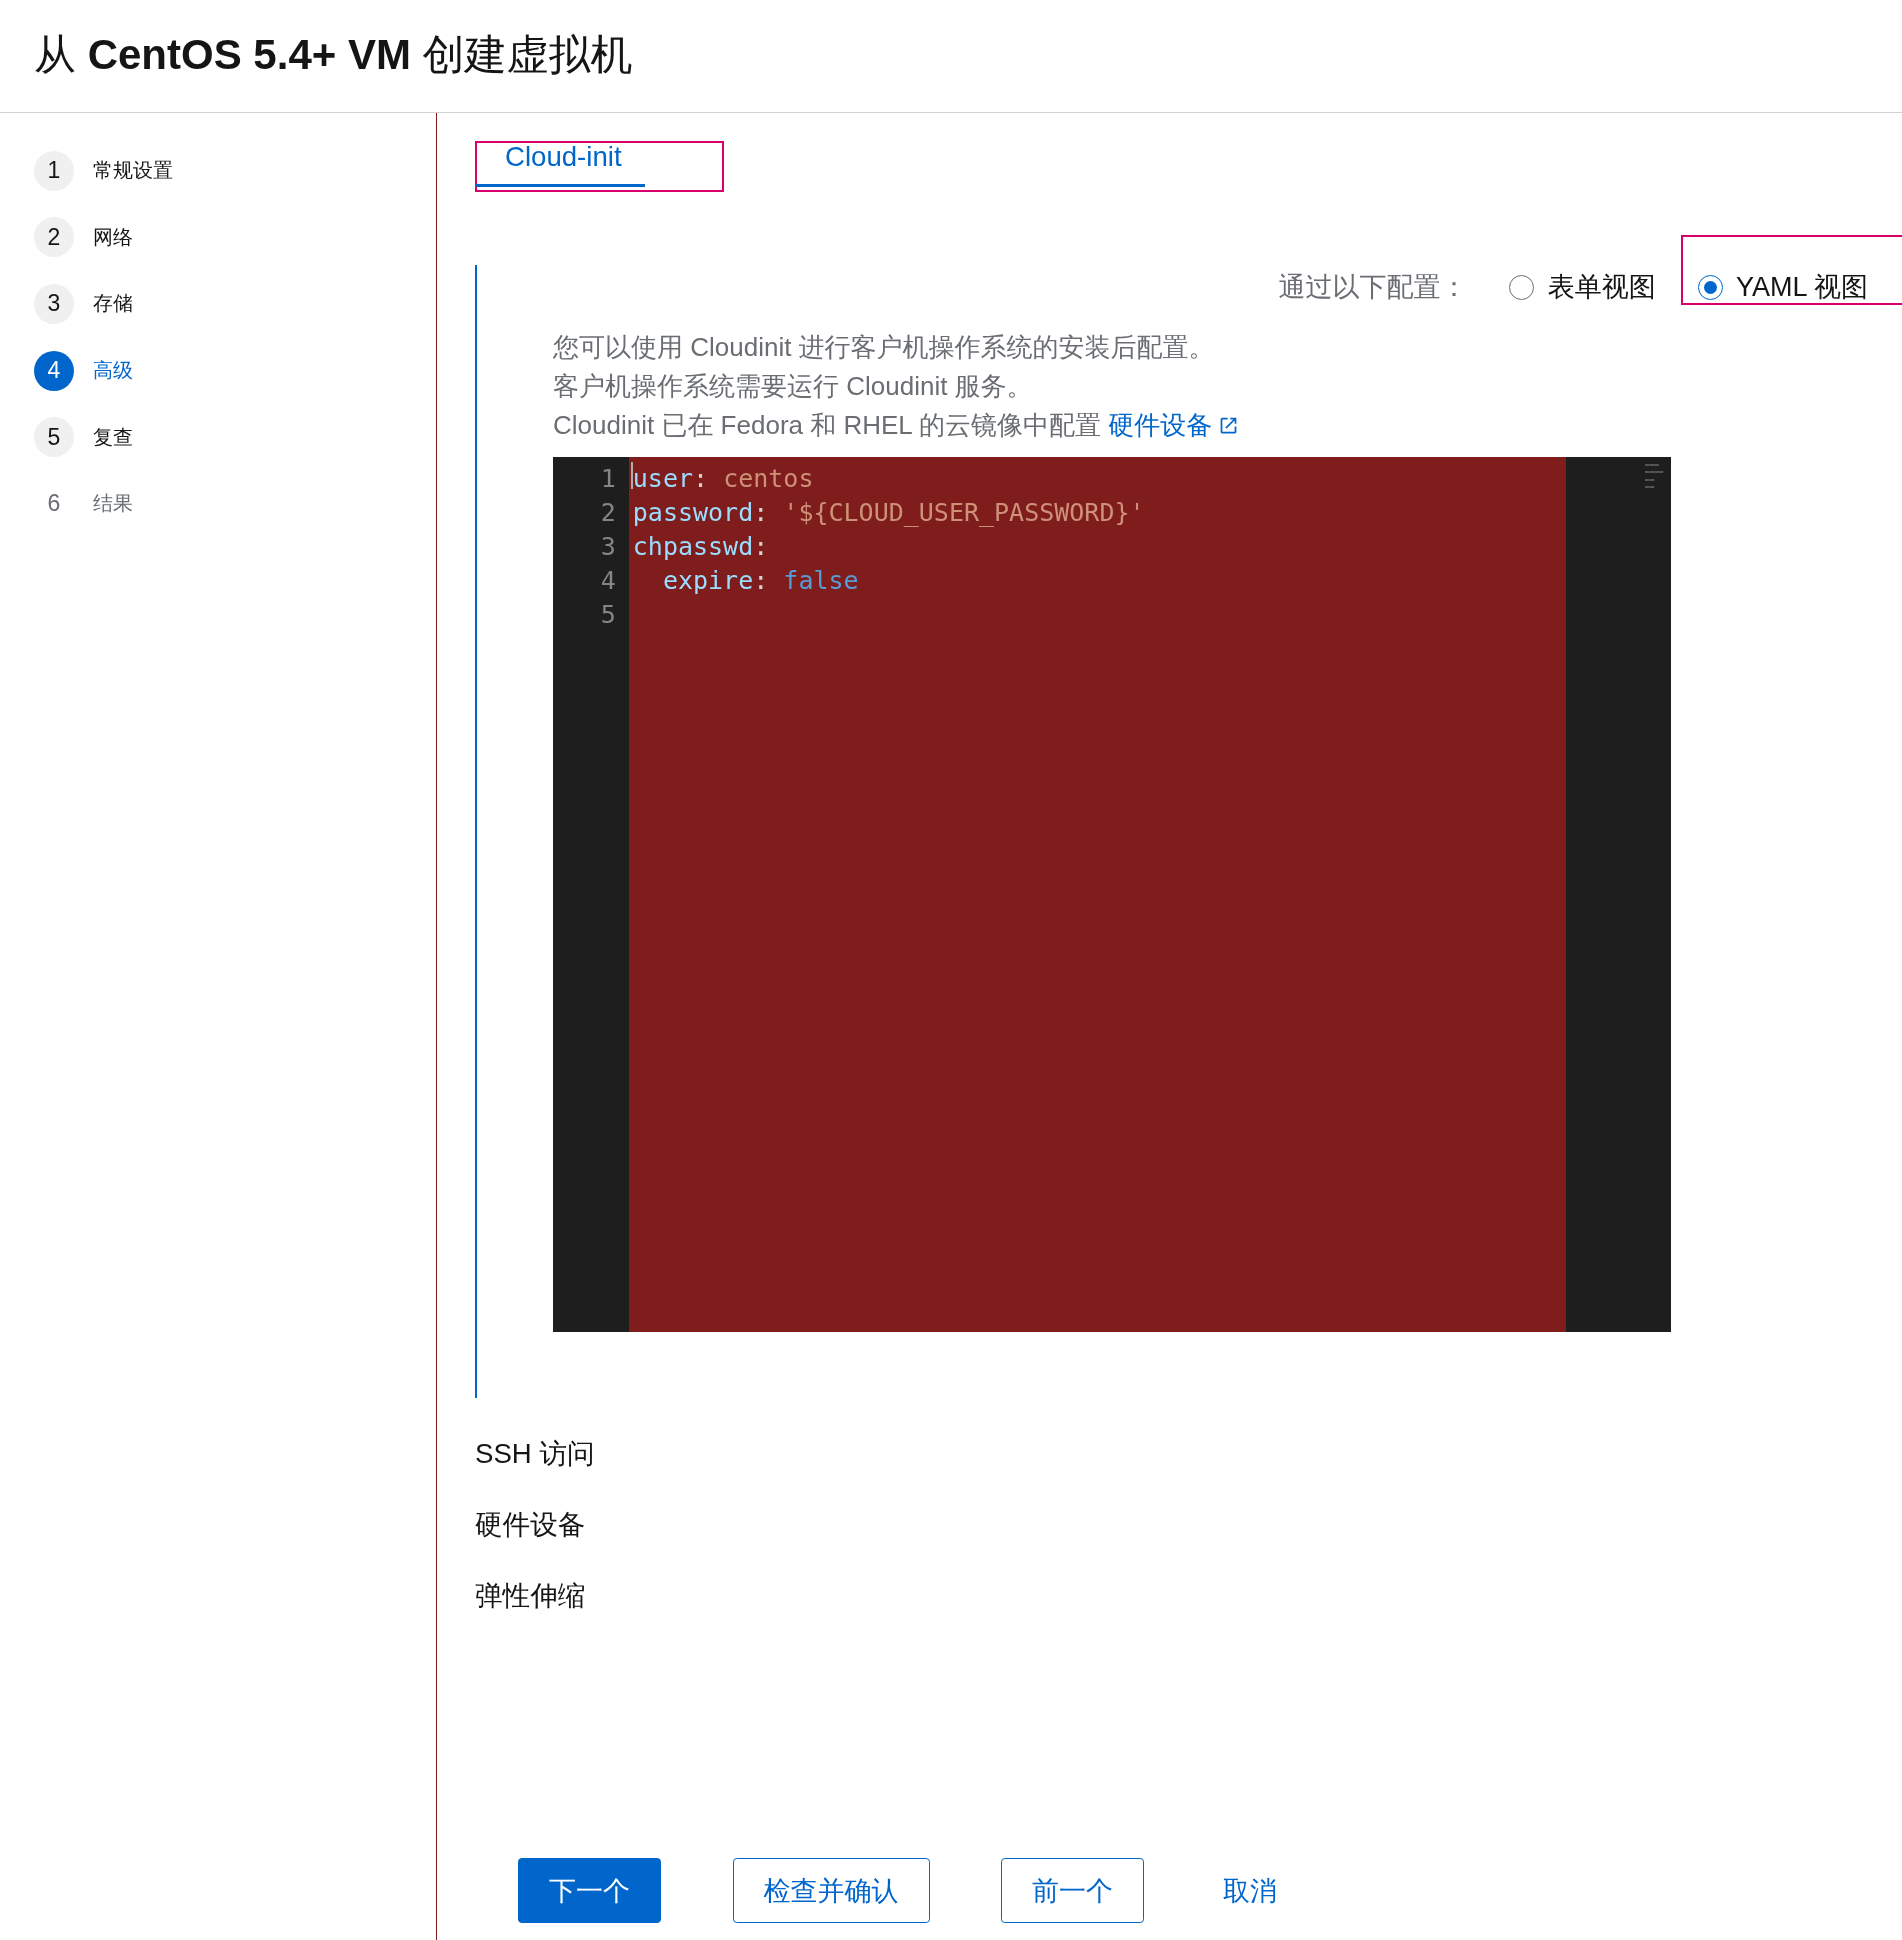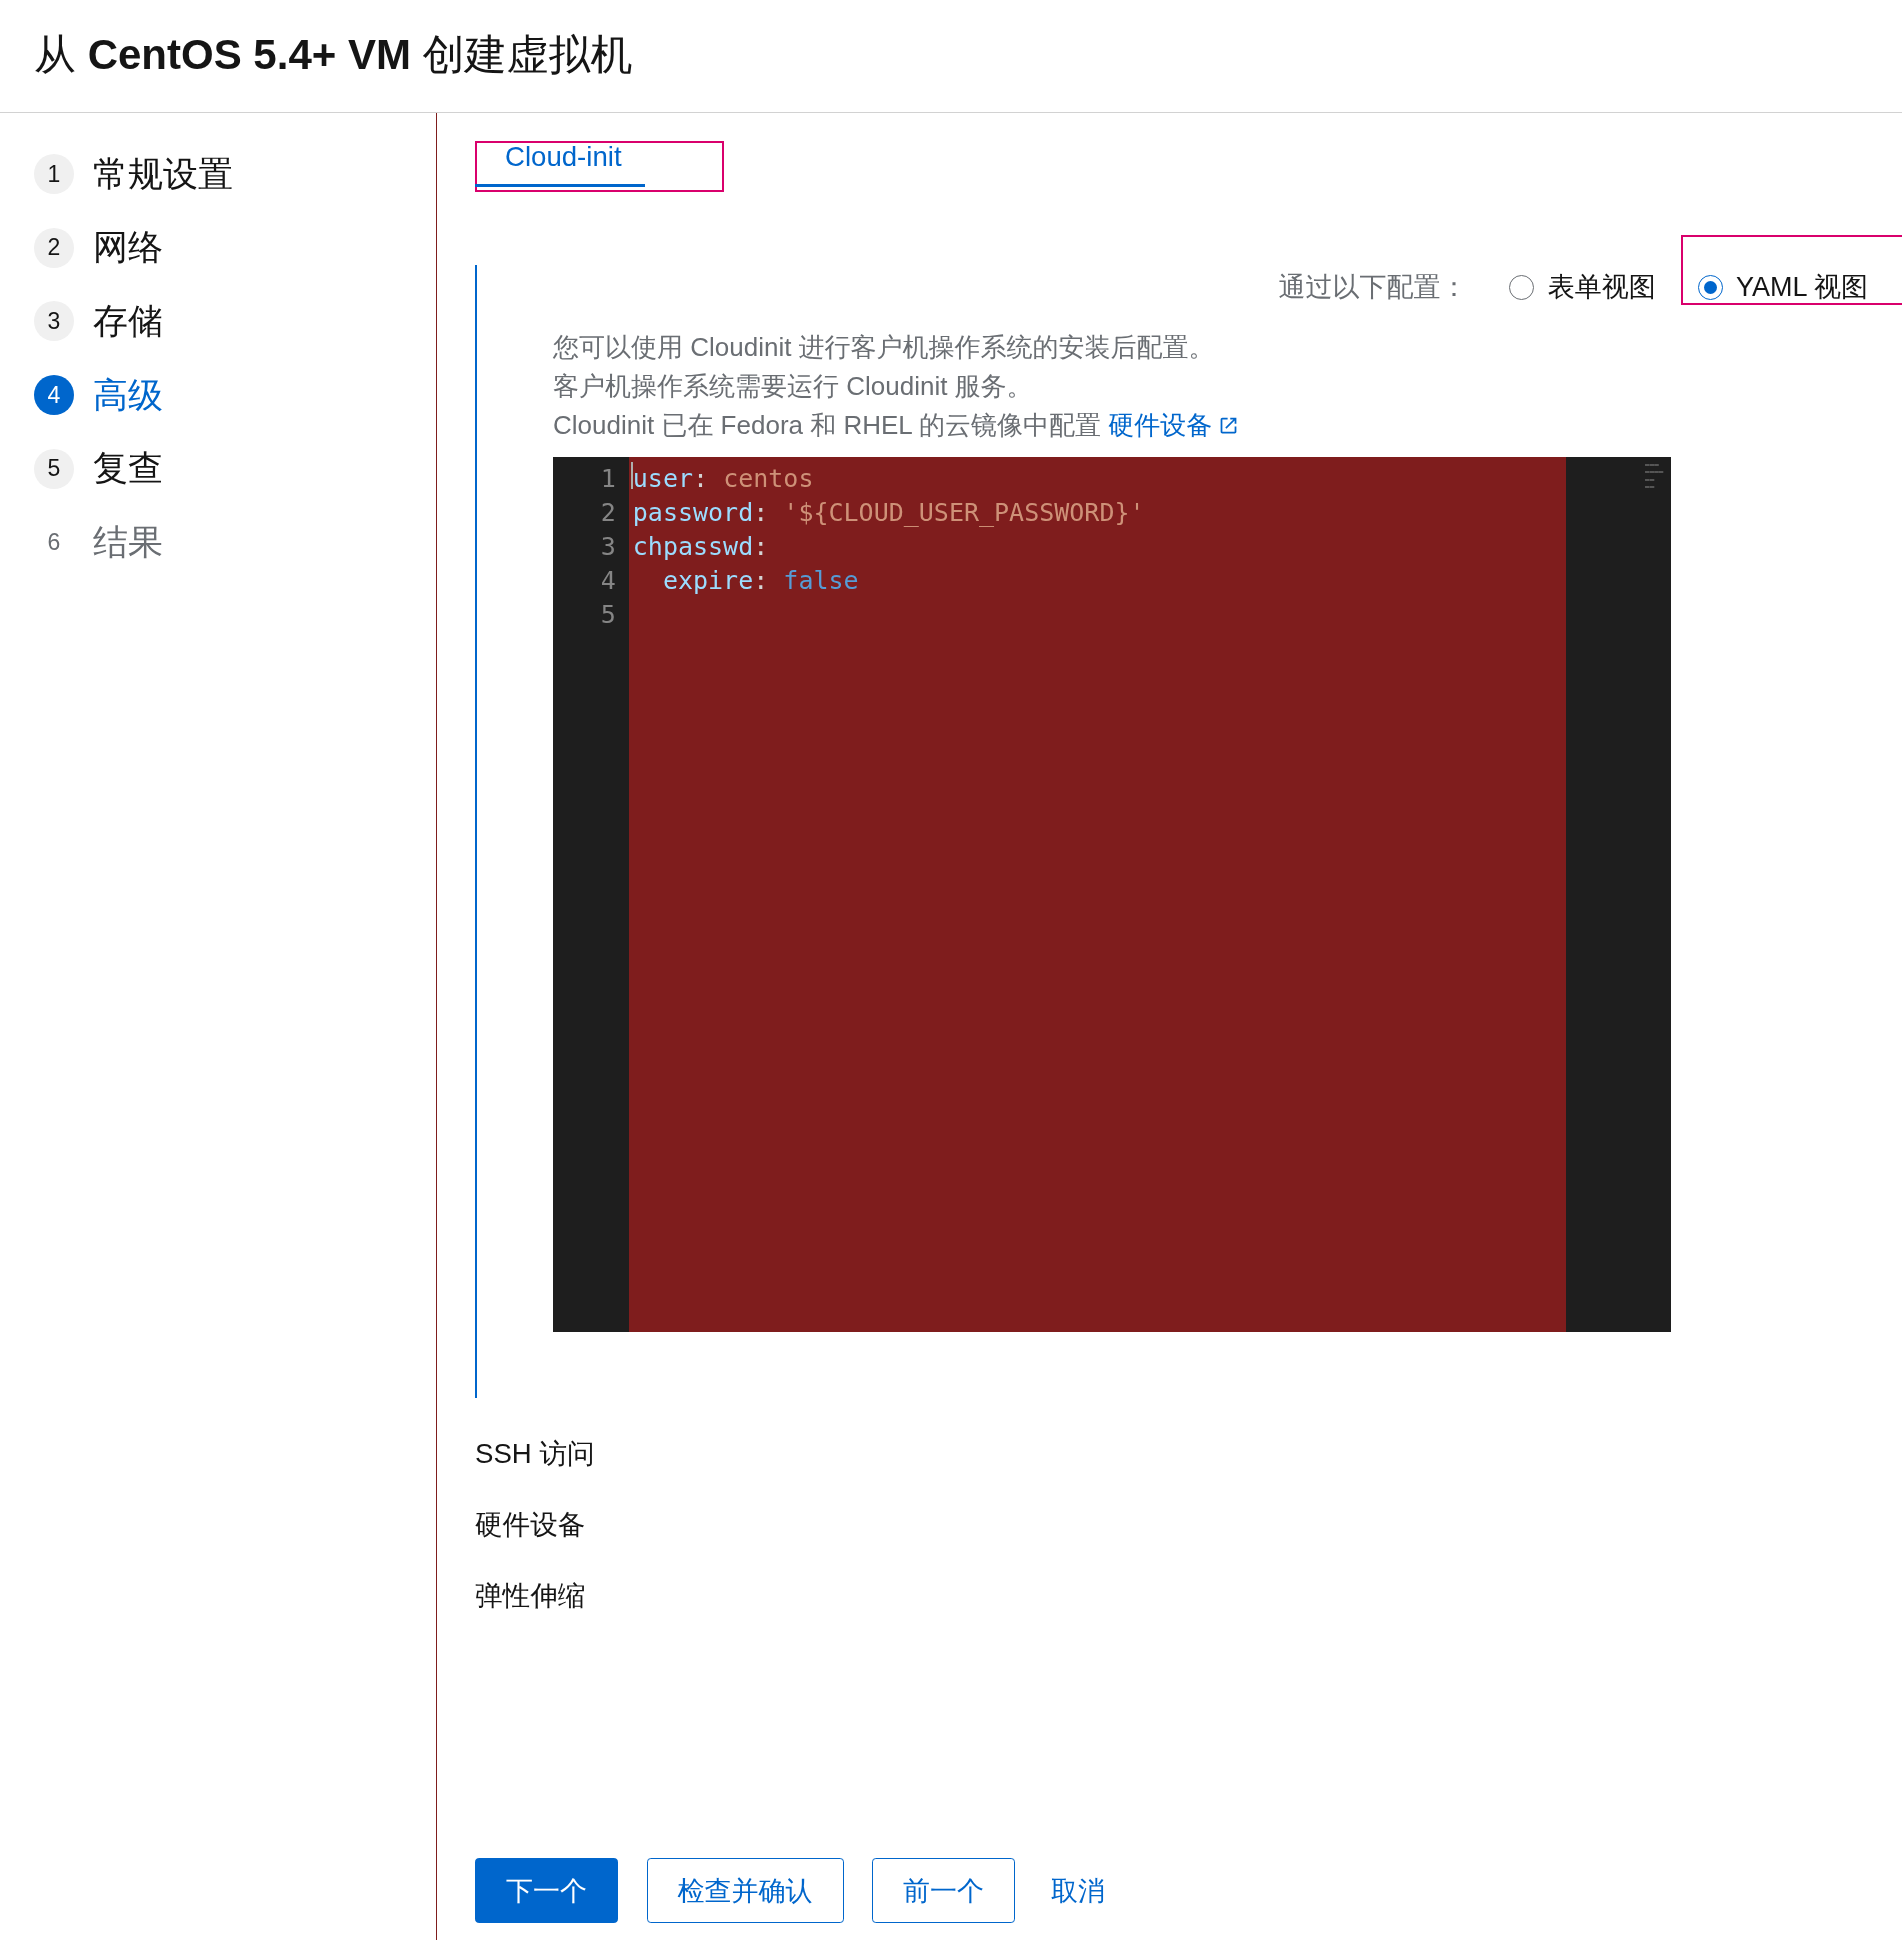--- a/index.html
+++ b/index.html
@@ -34,21 +34,21 @@
   .step-circle {
     width: 40px; height: 40px; border-radius: 50%;
     background: #f0f0f0; color: #151515;
     display: flex; align-items: center; justify-content: center;
     font-size: 23px;
   }
   .step.active .step-circle { background: #0066cc; color: #fff; }
   .step.future .step-circle { background: #fff; color: #6a6e73; }
   .step.future .step-label { color: #6a6e73; }
   .step.active .step-label { color: #0066cc; }
-  .step-label { font-size: 35px; }
+  .step-label { font-size: 20px; }
   .main {
     flex: 1; border-left: 1px solid #7f1d1d;
     padding: 28.5px 34px 17px 38px;
     display: flex; flex-direction: column;
     position: relative;
     gap: 40px;
   }
   .tab-row { position: relative; }
   .tab-cloudinit {
     position: relative; display: inline-block;
@@ -127,21 +127,21 @@
   }
   .section-list { margin-top: 46px; }
   .section-item { font-size: 27.6px; padding: 17px 0; }
   .footer {
     display: flex; align-items: center; gap: 28.5px;
     margin-top: auto; padding-top: 19px;
   }
   .btn {
     font-size: 27px; padding: 13.3px 30px;
     border: 1px solid #0066cc; background: #fff; color: #0066cc;
-    border-radius: 3.8px; cursor: pointer;
+    border-radius: 3.8px; cursor: pointer; margin-left: 43px;
   }
   .btn.primary { background: #0066cc; color: #fff; }
   .btn.link { border: none; background: none; color: #0066cc; padding: 13.3px 7.6px; }
 </style>
 </head>
 <body>
 
 <div class="page">
   <div class="header">
     <div class="header-title">

